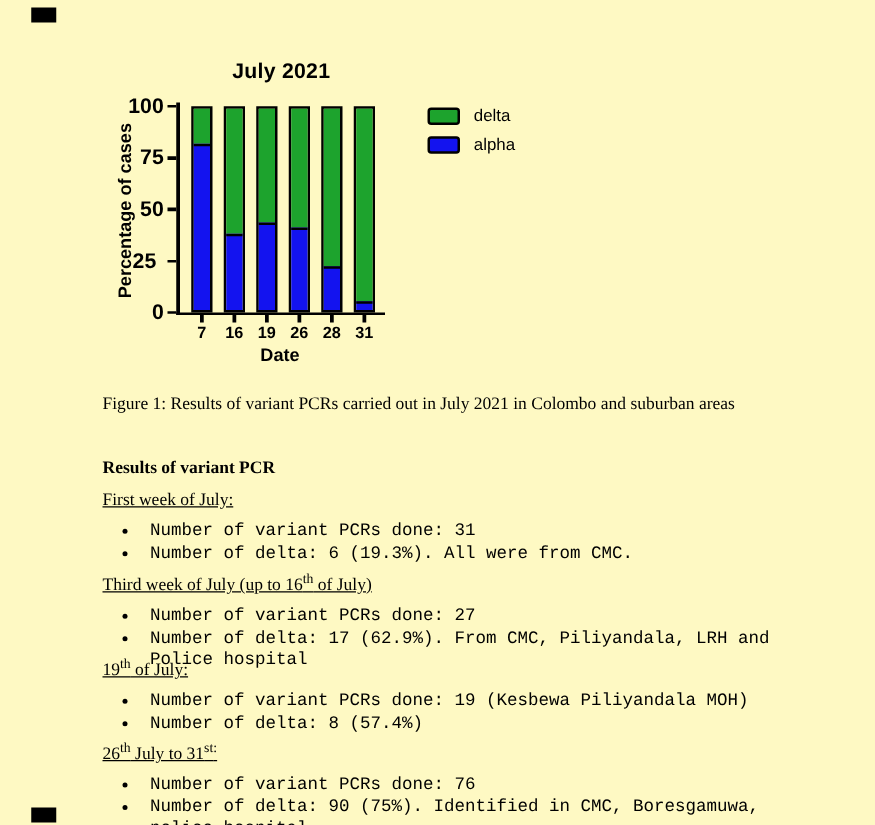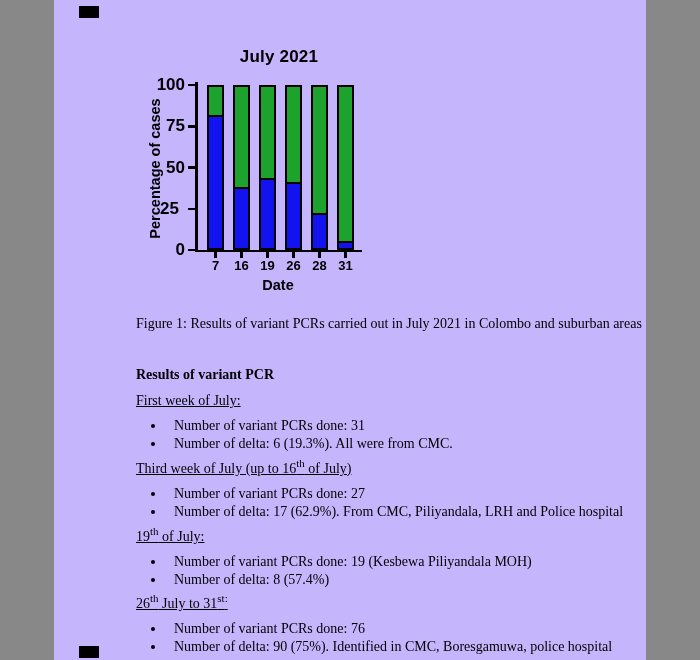--- a/index.html
+++ b/index.html
@@ -1,17 +1,17 @@
 <!DOCTYPE html>
 <html><head>
 <meta charset="utf-8">
 <style>
   html,body{margin:0;padding:0;background:#888;}
   .page{
-    position:relative; width:592px; height:660px; background:#c4b5fd;
+    position:relative; width:700px; height:660px; background:#fef9c3;
     font-family:"Liberation Serif", serif; color:#000; overflow:hidden;
     margin:0 auto;
   }
   
   .corner-mark{position:absolute; background:#000;}
   .mark-top{left:25px; top:6px; width:20px; height:12px;}
   .mark-bottom{left:25px; top:646px; width:20px; height:12px;}
 
   
   .chart{position:absolute; inset:0; font-family:"Liberation Sans", sans-serif;}
@@ -51,21 +51,21 @@
   .legend-label{margin-left:11px; font-size:13.5px; line-height:16px;}
 
   
   .doc{position:absolute; left:82px; top:0; width:560px; font-size:14px;}
   .figure-caption{position:absolute; left:0; top:315px; width:560px; line-height:18px;}
   .results-heading{position:absolute; left:0; top:366px; font-weight:bold; line-height:18px;}
   .section{position:absolute; left:0; width:560px;}
   .sec-0{top:392px;} .sec-1{top:460px;} .sec-2{top:528px;} .sec-3{top:595px;}
   .section-heading{display:inline-block; text-decoration:underline; line-height:18px;}
   .section-heading sup{font-size:11px; line-height:0; vertical-align:super;}
-  .bullets{margin:7px 0 0 0; padding:0 0 0 30px; list-style:disc;}
+  .bullets{margin:7px 0 0 0; padding:0 0 0 30px; list-style:disc;font-family:Liberation Mono, monospace;}
   .bullets li{line-height:17.5px; padding-left:8px;}
 </style>
 </head>
 <body>
 
 <div class="page">
 
   <div class="corner-mark mark-top"></div>
   <div class="corner-mark mark-bottom"></div>
 
@@ -116,20 +116,30 @@
         <div class="x-tick" style="left: 264.25px; top: 252px;"></div>
         <div class="x-tick-label" style="left: 252.5px; top: 258px;">28</div>
         <div class="bar" style="left: 283px;">
           <div class="seg-top" style="background: rgb(29, 163, 45);"></div>
           <div class="seg-bottom" style="background: rgb(19, 19, 239); height: 6.6px;"></div>
         </div>
         <div class="x-tick" style="left: 290.25px; top: 252px;"></div>
         <div class="x-tick-label" style="left: 278.5px; top: 258px;">31</div>
       </div>
     <div class="x-axis-title">Date</div>
+    <div class="legend" id="legend">
+        <div class="legend-row">
+          <div class="legend-swatch" style="background: rgb(29, 163, 45);"></div>
+          <div class="legend-label">delta</div>
+        </div>
+        <div class="legend-row">
+          <div class="legend-swatch" style="background: rgb(19, 19, 239);"></div>
+          <div class="legend-label">alpha</div>
+        </div>
+      </div>
   </div>
 
   <div class="doc">
     <div class="figure-caption">Figure 1: Results of variant PCRs carried out in July 2021 in Colombo and suburban areas</div>
     <div class="results-heading">Results of variant PCR</div>
     <div id="sections">
         <div class="section sec-0"><span class="section-heading"><span>First week of July:</span></span><ul class="bullets">
             <li>Number of variant PCRs done: 31</li>
             <li>Number of delta: 6 (19.3%). All were from CMC.</li>
           </ul></div>

